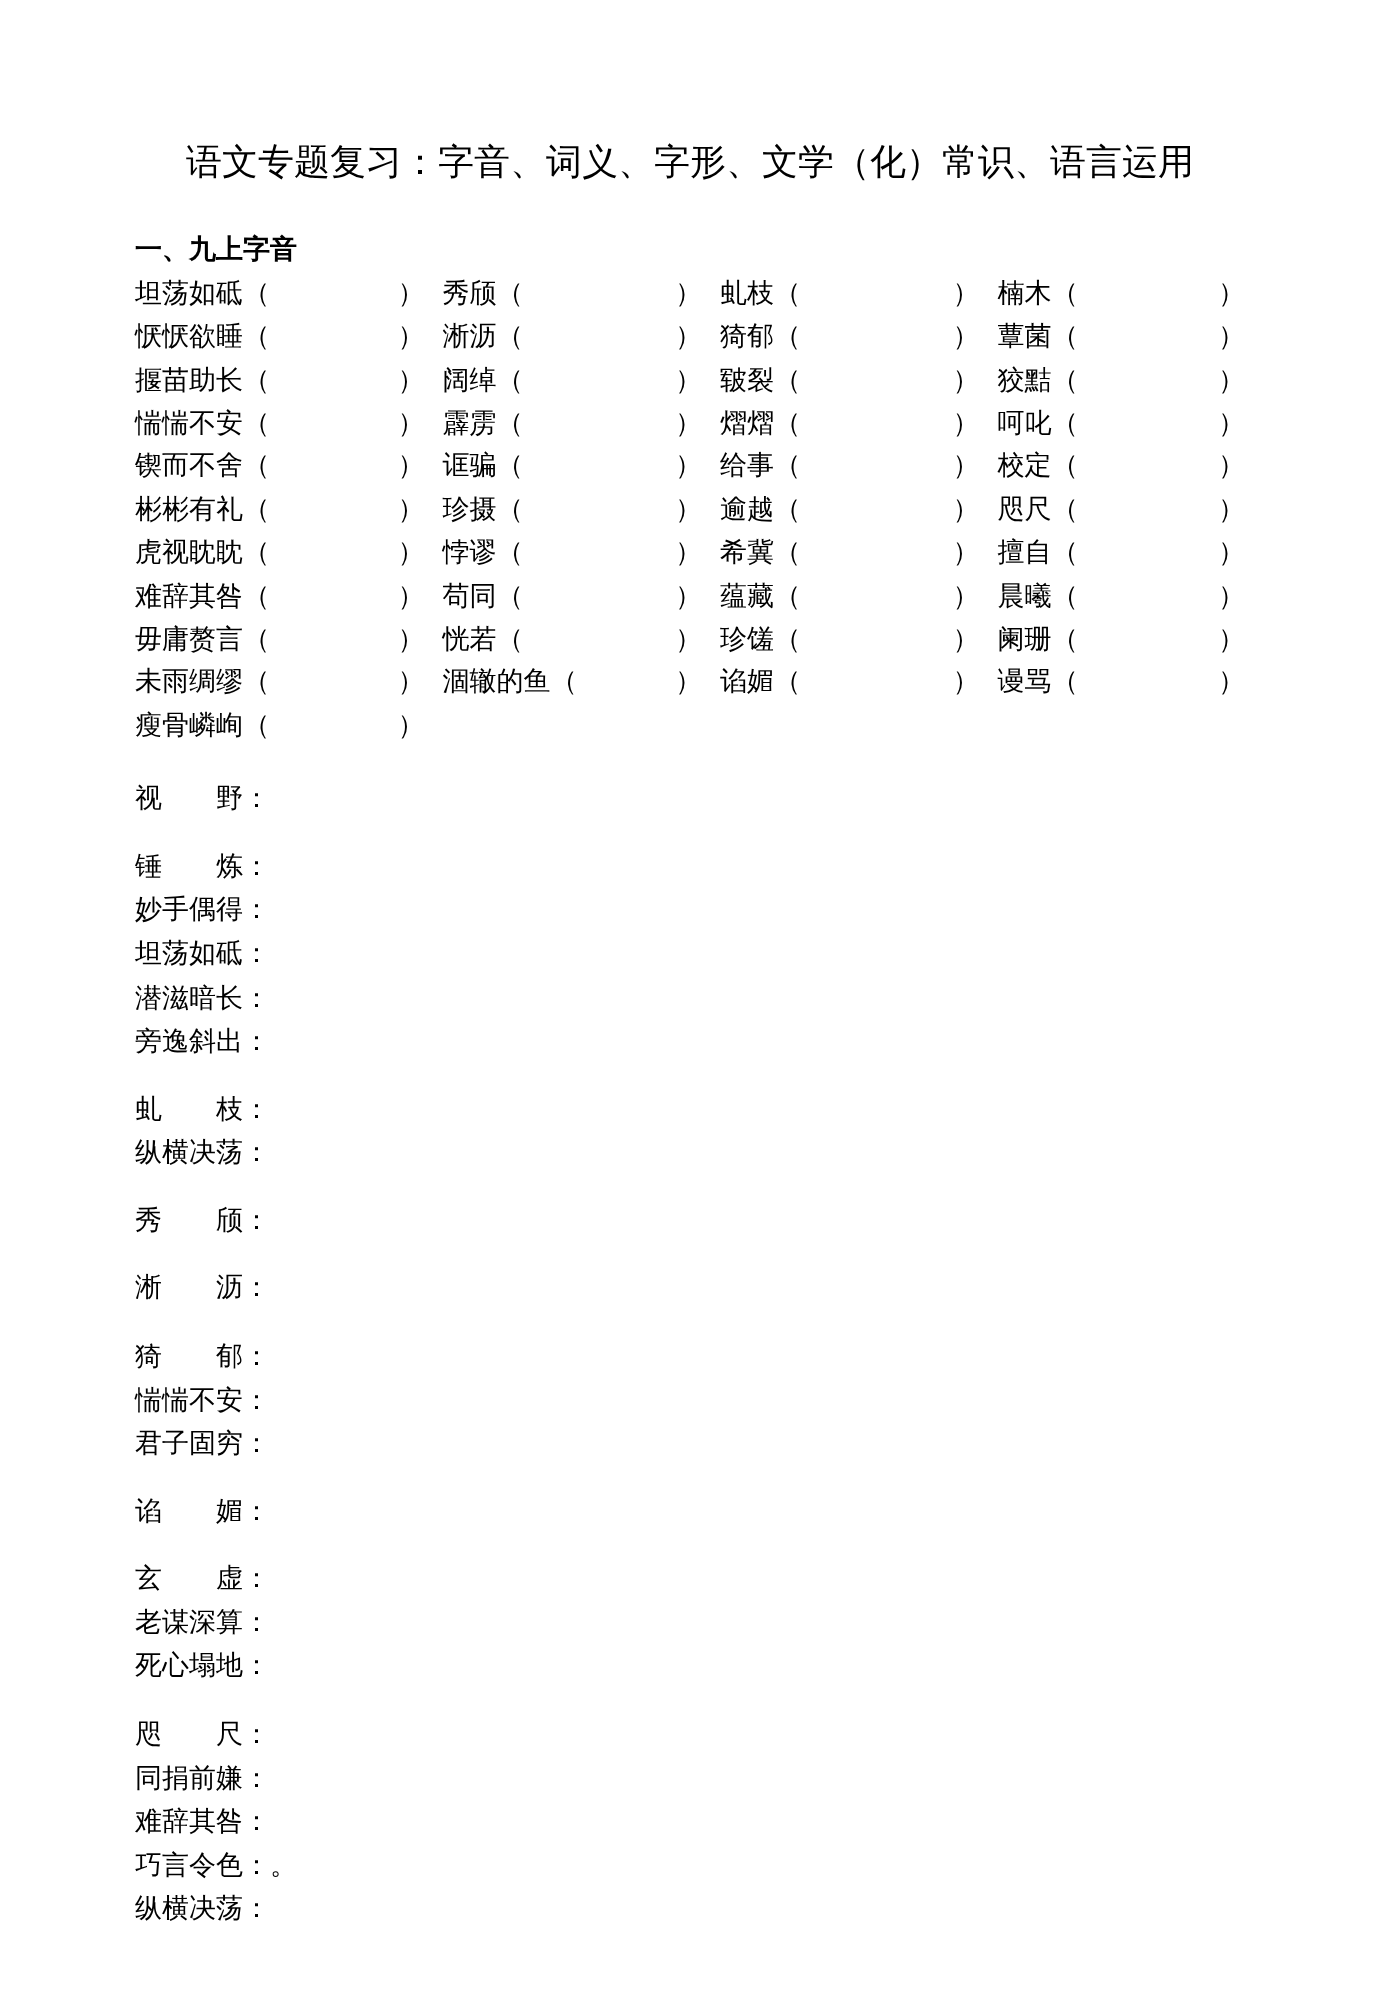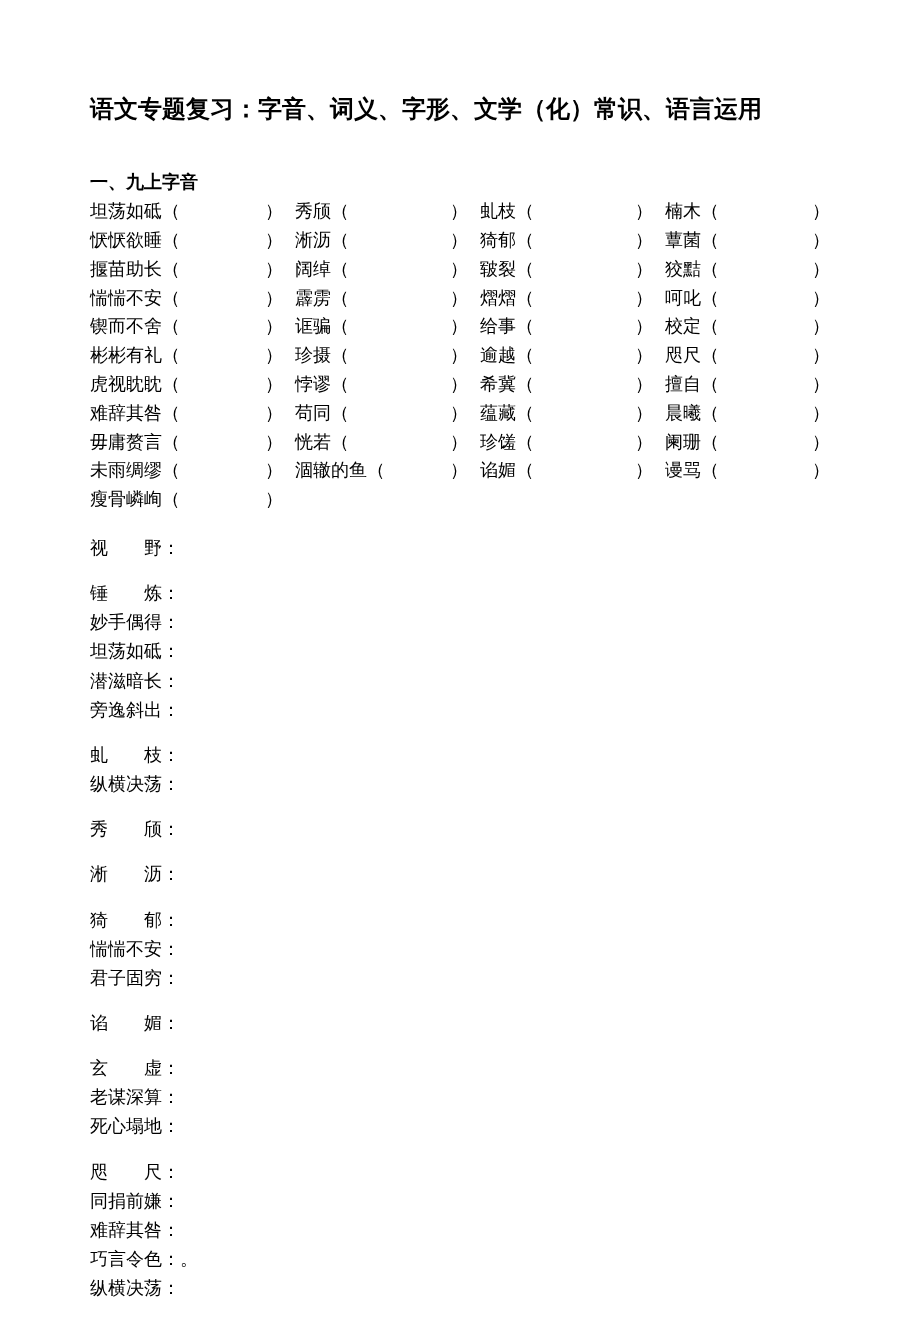--- a/index.html
+++ b/index.html
@@ -9,23 +9,24 @@
     font-family: "SimSun", "宋体", serif;
     width: 920px;
     font-size: 18px;
     line-height: 1.6;
     color: #000;
   }
   .page {
     padding: 90px 90px 40px 90px;
   }
   .title {
-    font-weight: bold;
+    text-align: center;
+    font-weight: normal;
     font-size: 24px;
-    margin-bottom: 40px;
+    margin-bottom: 24px;
   }
   .section-heading {
     font-weight: bold;
     margin-top: 8px;
   }
   .ziyin-grid {
     display: flex;
     flex-direction: column;
   }
   .ziyin-row {

